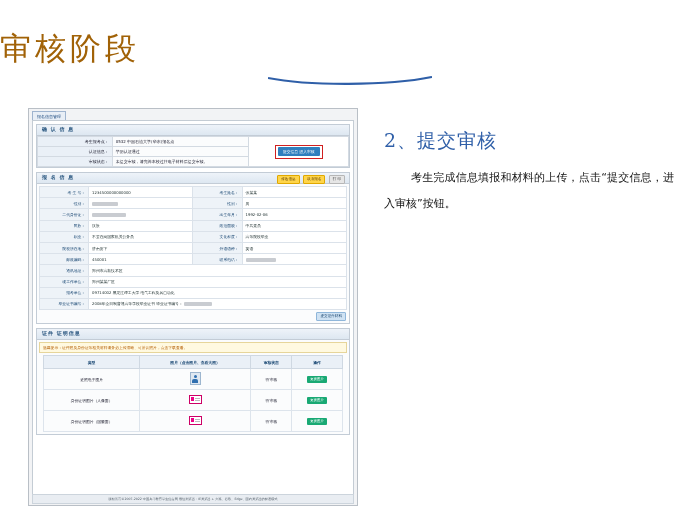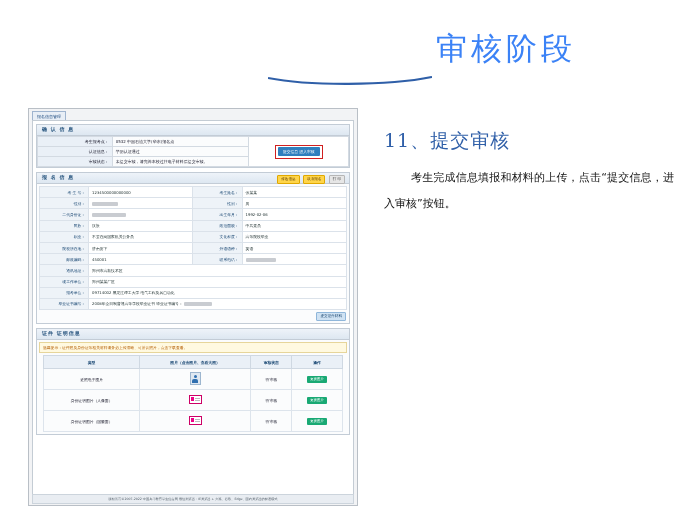--- a/index.html
+++ b/index.html
@@ -3,22 +3,22 @@
 <meta charset="utf-8">
 <style>
   html,body{margin:0;padding:0;}
   body{
     width:700px;height:525px;background:#ffffff;
     font-family:"Liberation Sans","DejaVu Sans",sans-serif;
     overflow:hidden;position:relative;
   }
   
   .slide-title{
-    position:absolute;left:0;top:28px;width:576px;text-align:right;
-    font-size:31px;color:#3b82f6;letter-spacing:4px;
+    position:absolute;left:0;top:28px;width:576px;text-align:left;
+    font-size:31px;color:#a16207;letter-spacing:4px;
     font-family:"DejaVu Serif","Liberation Serif",serif;
   }
   .title-underline{
     position:absolute;left:268px;top:76px;width:164px;height:10px;
   }
   
   .right-heading{
     position:absolute;left:384px;top:128px;
     font-size:19px;color:#2f5fa8;letter-spacing:1px;
     font-family:"DejaVu Serif","Liberation Serif",serif;
@@ -128,21 +128,21 @@
   }
 </style>
 </head>
 <body>
 
 <div class="slide-title">审核阶段</div>
 <svg class="title-underline" viewBox="0 0 164 10" preserveAspectRatio="none">
   <path d="M0 2 C40 10, 120 10, 164 1" stroke="#2f5fa8" stroke-width="2.2" fill="none"></path>
 </svg>
 
-<div class="right-heading">11、提交审核</div>
+<div class="right-heading">2、提交审核</div>
 <div class="right-body">考生完成信息填报和材料的上传，点击“提交信息，进入审核”按钮。</div>
 
 <div class="shot">
 
   <div class="shot-tab">报名信息管理</div>
 
   <div class="shot-body">
 
     <div class="panel">
       <div class="panel-head">

